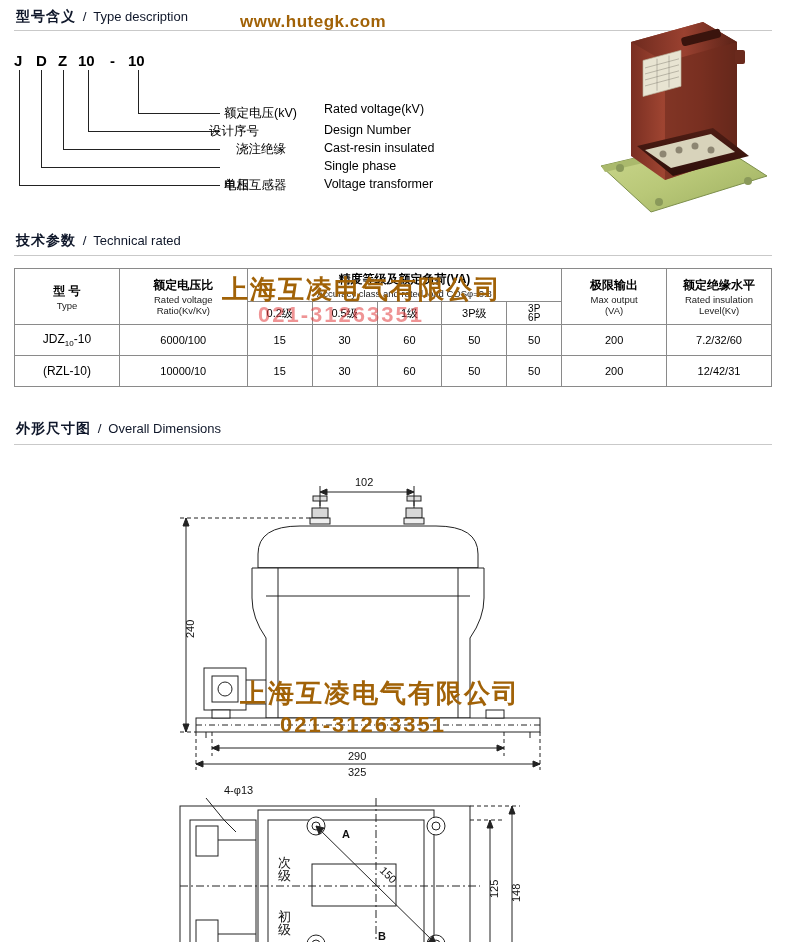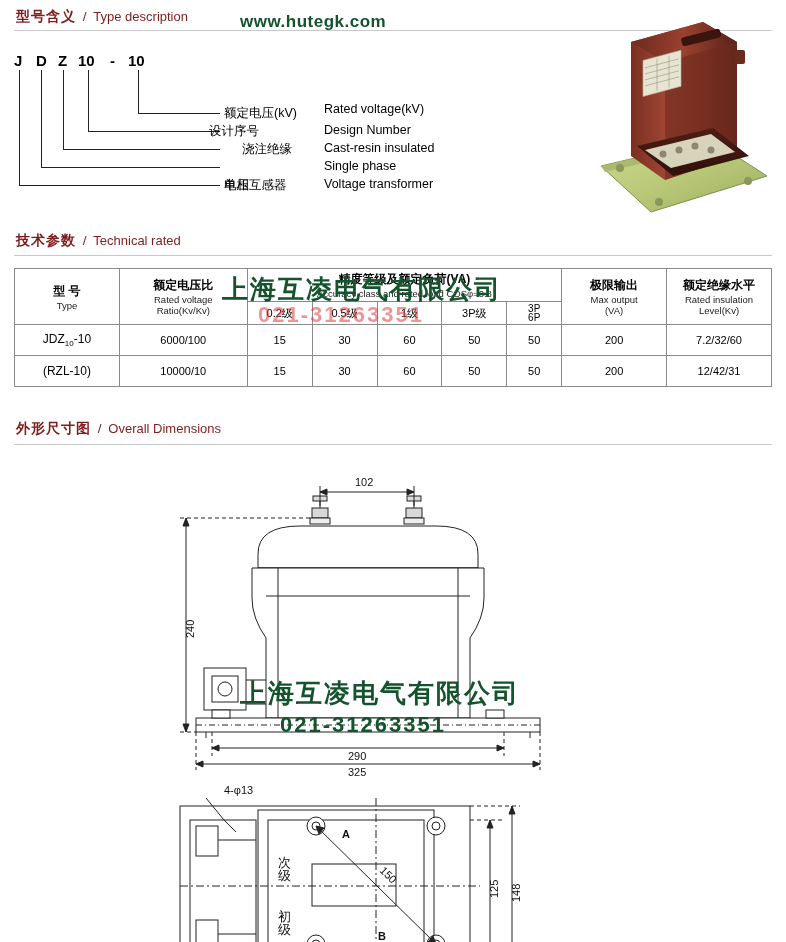--- a/index.html
+++ b/index.html
@@ -13,39 +13,39 @@
     width: 786px;
     height: 942px;
     overflow: hidden;
     background: #fff;
   }
 
   
   .sec-head {
     position: absolute;
     font-size: 13.5px;
-    color: #7f1d1d;
+    color: #0f172a;
     white-space: nowrap;
     font-weight: bold;
   }
   .sec-head .cn { font-size: 14px; letter-spacing: 1px; }
   .sec-head .sep { font-weight: normal; padding: 0 3px; }
   .sec-head .en { font-weight: normal; font-size: 13px; }
   .sec-rule {
     position: absolute;
     height: 1px;
     background: #c9c9c9;
     left: 14px;
     width: 758px;
   }
 
   
   .wm {
     position: absolute;
-    color: #14532d;
+    color: #a16207;
     font-weight: bold;
     white-space: nowrap;
     pointer-events: none;
   }
   .wm.faded { color: rgba(226,60,62,0.55); }
 
   
   .code-letters {
     position: absolute;
     font-size: 15px;
@@ -159,21 +159,21 @@
   <div class="leader h" style="left:63px; top:149px; width:157px;"></div>
 
   <div class="leader v" style="left:41px; top:70px; height:97px;"></div>
   <div class="leader h" style="left:41px; top:167px; width:179px;"></div>
 
   <div class="leader v" style="left:19px; top:70px; height:115px;"></div>
   <div class="leader h" style="left:19px; top:185px; width:201px;"></div>
 
   <div class="desc-cn" style="left:224px; top:105px;">额定电压(kV)</div>
   <div class="desc-cn" style="left:209px; top:123px;">设计序号</div>
-  <div class="desc-cn" style="left:242px; top:141px;">浇注绝缘</div>
+  <div class="desc-cn" style="left:236px; top:141px;">浇注绝缘</div>
   <div class="desc-cn" style="left:224px; top:177px;">单相</div>
   <div class="desc-cn" style="left:224px; top:177px;">电压互感器</div>
 
   <div class="desc-en" style="left:324px; top:102px;">Rated voltage(kV)</div>
   <div class="desc-en" style="left:324px; top:123px;">Design Number</div>
   <div class="desc-en" style="left:324px; top:141px;">Cast-resin insulated</div>
   <div class="desc-en" style="left:324px; top:159px;">Single phase</div>
   <div class="desc-en" style="left:324px; top:177px;">Voltage transformer</div>
 
   <svg class="photo" viewBox="0 0 186 216">

